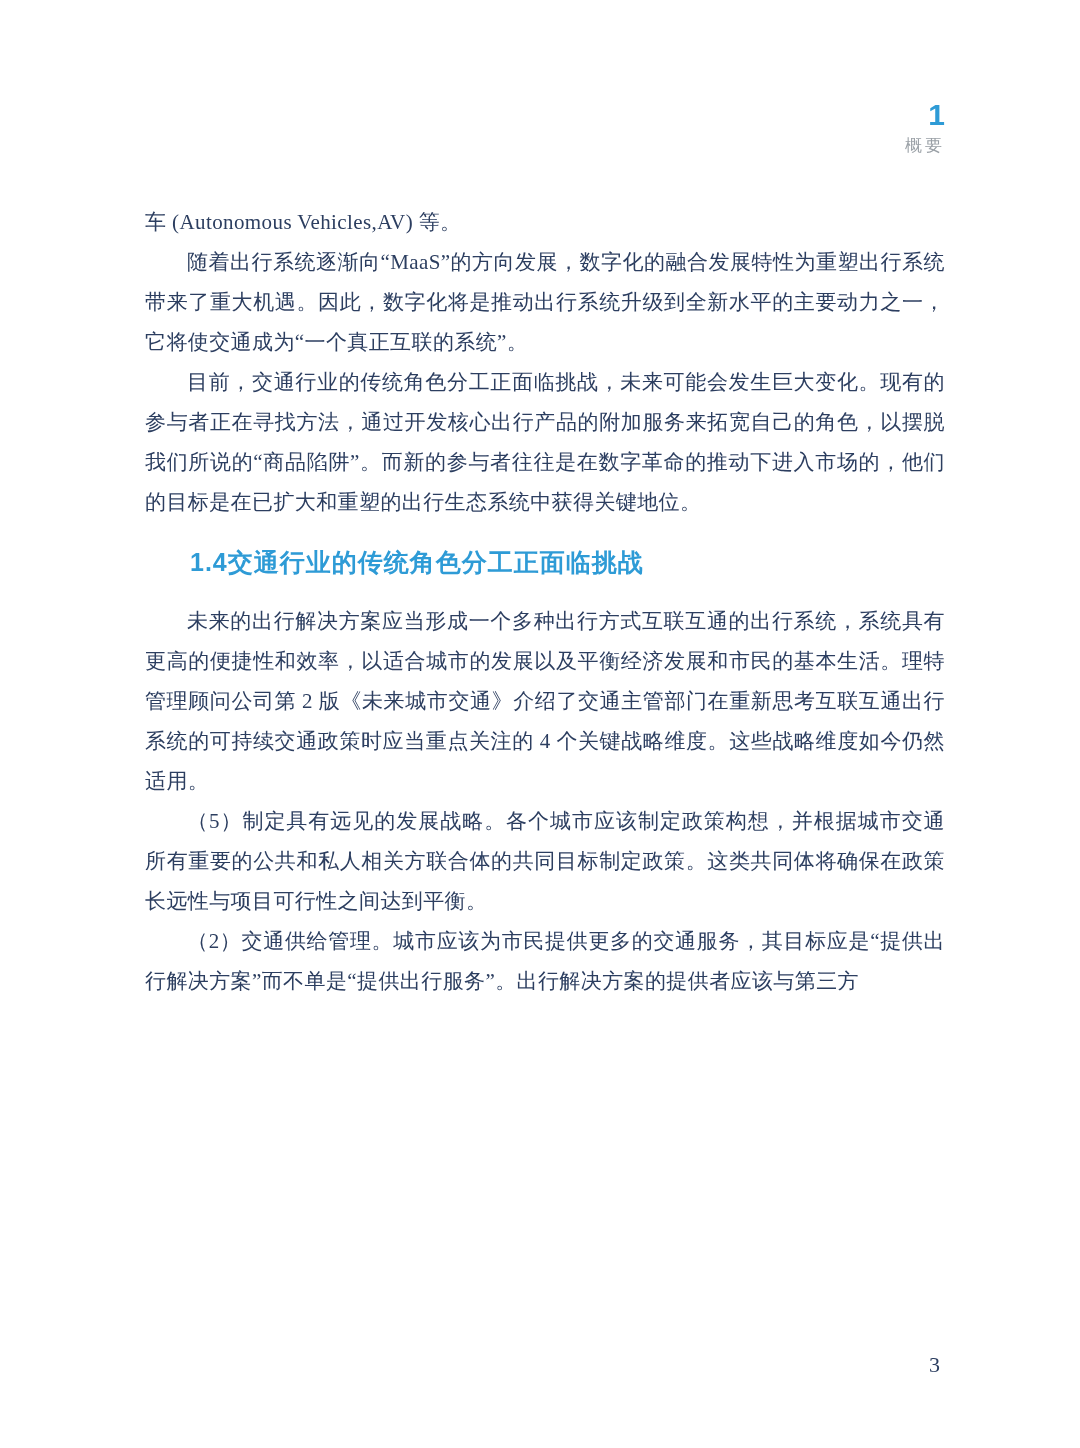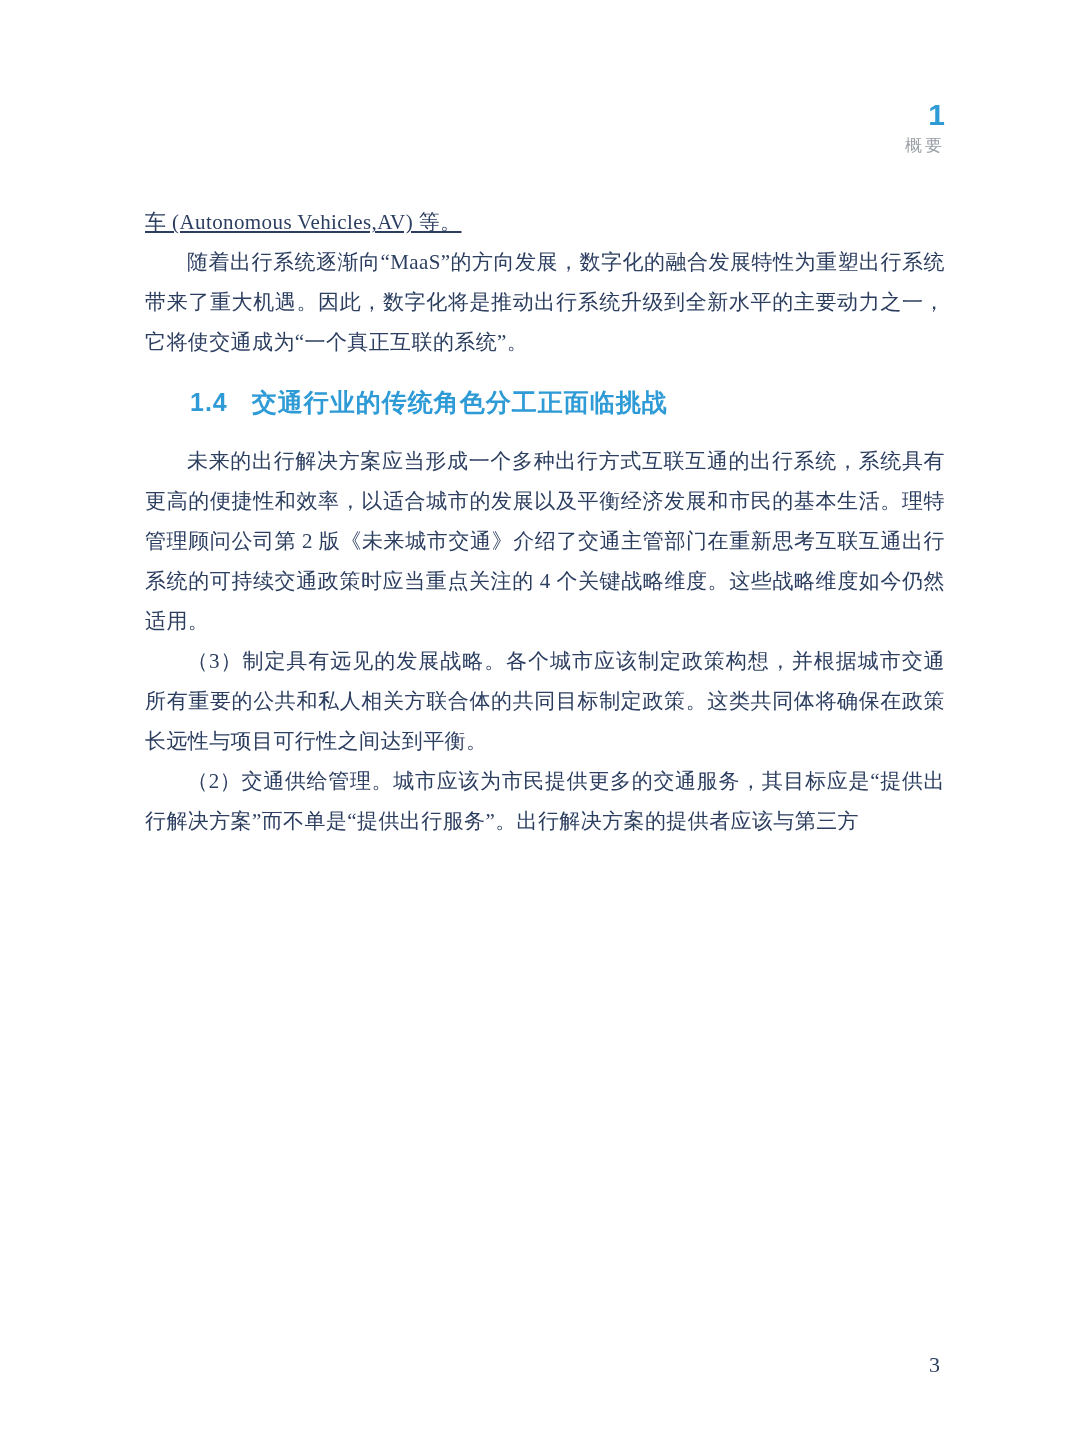--- a/index.html
+++ b/index.html
@@ -37,34 +37,34 @@
 
   
   .page-body {
     margin-top: 46px;
     font-size: 21px;
     line-height: 40px;
     text-align: justify;
     letter-spacing: 0.4px;
   }
   .page-body p { text-indent: 2em; }
-  .page-body p.continuation { text-indent: 0; text-decoration: underline; }
+  .page-body p.continuation { text-indent: 0; }
 
   
   .section-heading {
     color: #2e9bd6;
     font-family: "Liberation Sans", "DejaVu Sans", sans-serif;
     font-size: 25px;
     font-weight: bold;
     letter-spacing: 1px;
     margin: 24px 0 22px 45px;
     line-height: 1.3;
     text-align: left;
   }
-  .section-number { margin-right: 24px; }
+  .section-number { }
 
   
   .page-number {
     position: absolute;
     right: 140px;
     bottom: 70px;
     font-size: 22px;
     color: #2c3e60;
     font-family: "Liberation Serif", "DejaVu Serif", serif;
   }
@@ -78,30 +78,31 @@
     <div class="chapter-number">1</div>
     <div class="chapter-label">概要</div>
   </header>
 
   <main class="page-body">
 
     <p class="continuation">车 (Autonomous Vehicles,AV) 等。</p>
 
     <p>随着出行系统逐渐向“MaaS”的方向发展，数字化的融合发展特性为重塑出行系统带来了重大机遇。因此，数字化将是推动出行系统升级到全新水平的主要动力之一，它将使交通成为“一个真正互联的系统”。</p>
 
+    <p>目前，交通行业的传统角色分工正面临挑战，未来可能会发生巨大变化。现有的参与者正在寻找方法，通过开发核心出行产品的附加服务来拓宽自己的角色，以摆脱我们所说的“商品陷阱”。而新的参与者往往是在数字革命的推动下进入市场的，他们的目标是在已扩大和重塑的出行生态系统中获得关键地位。</p>
 
 
 
     <h2 class="section-heading">
       <span class="section-number">1.4</span><span class="section-title">交通行业的传统角色分工正面临挑战</span>
     </h2>
 
     <p>未来的出行解决方案应当形成一个多种出行方式互联互通的出行系统，系统具有更高的便捷性和效率，以适合城市的发展以及平衡经济发展和市民的基本生活。理特管理顾问公司第 2 版《未来城市交通》介绍了交通主管部门在重新思考互联互通出行系统的可持续交通政策时应当重点关注的 4 个关键战略维度。这些战略维度如今仍然适用。</p>
 
-    <p>（3）制定具有远见的发展战略。各个城市应该制定政策构想，并根据城市交通所有重要的公共和私人相关方联合体的共同目标制定政策。这类共同体将确保在政策长远性与项目可行性之间达到平衡。</p>
+    <p>（5）制定具有远见的发展战略。各个城市应该制定政策构想，并根据城市交通所有重要的公共和私人相关方联合体的共同目标制定政策。这类共同体将确保在政策长远性与项目可行性之间达到平衡。</p>
 
     <p>（2）交通供给管理。城市应该为市民提供更多的交通服务，其目标应是“提供出行解决方案”而不单是“提供出行服务”。出行解决方案的提供者应该与第三方</p>
 
   </main>
 
   <footer>
     <div class="page-number">3</div>
   </footer>
 
 </div>

